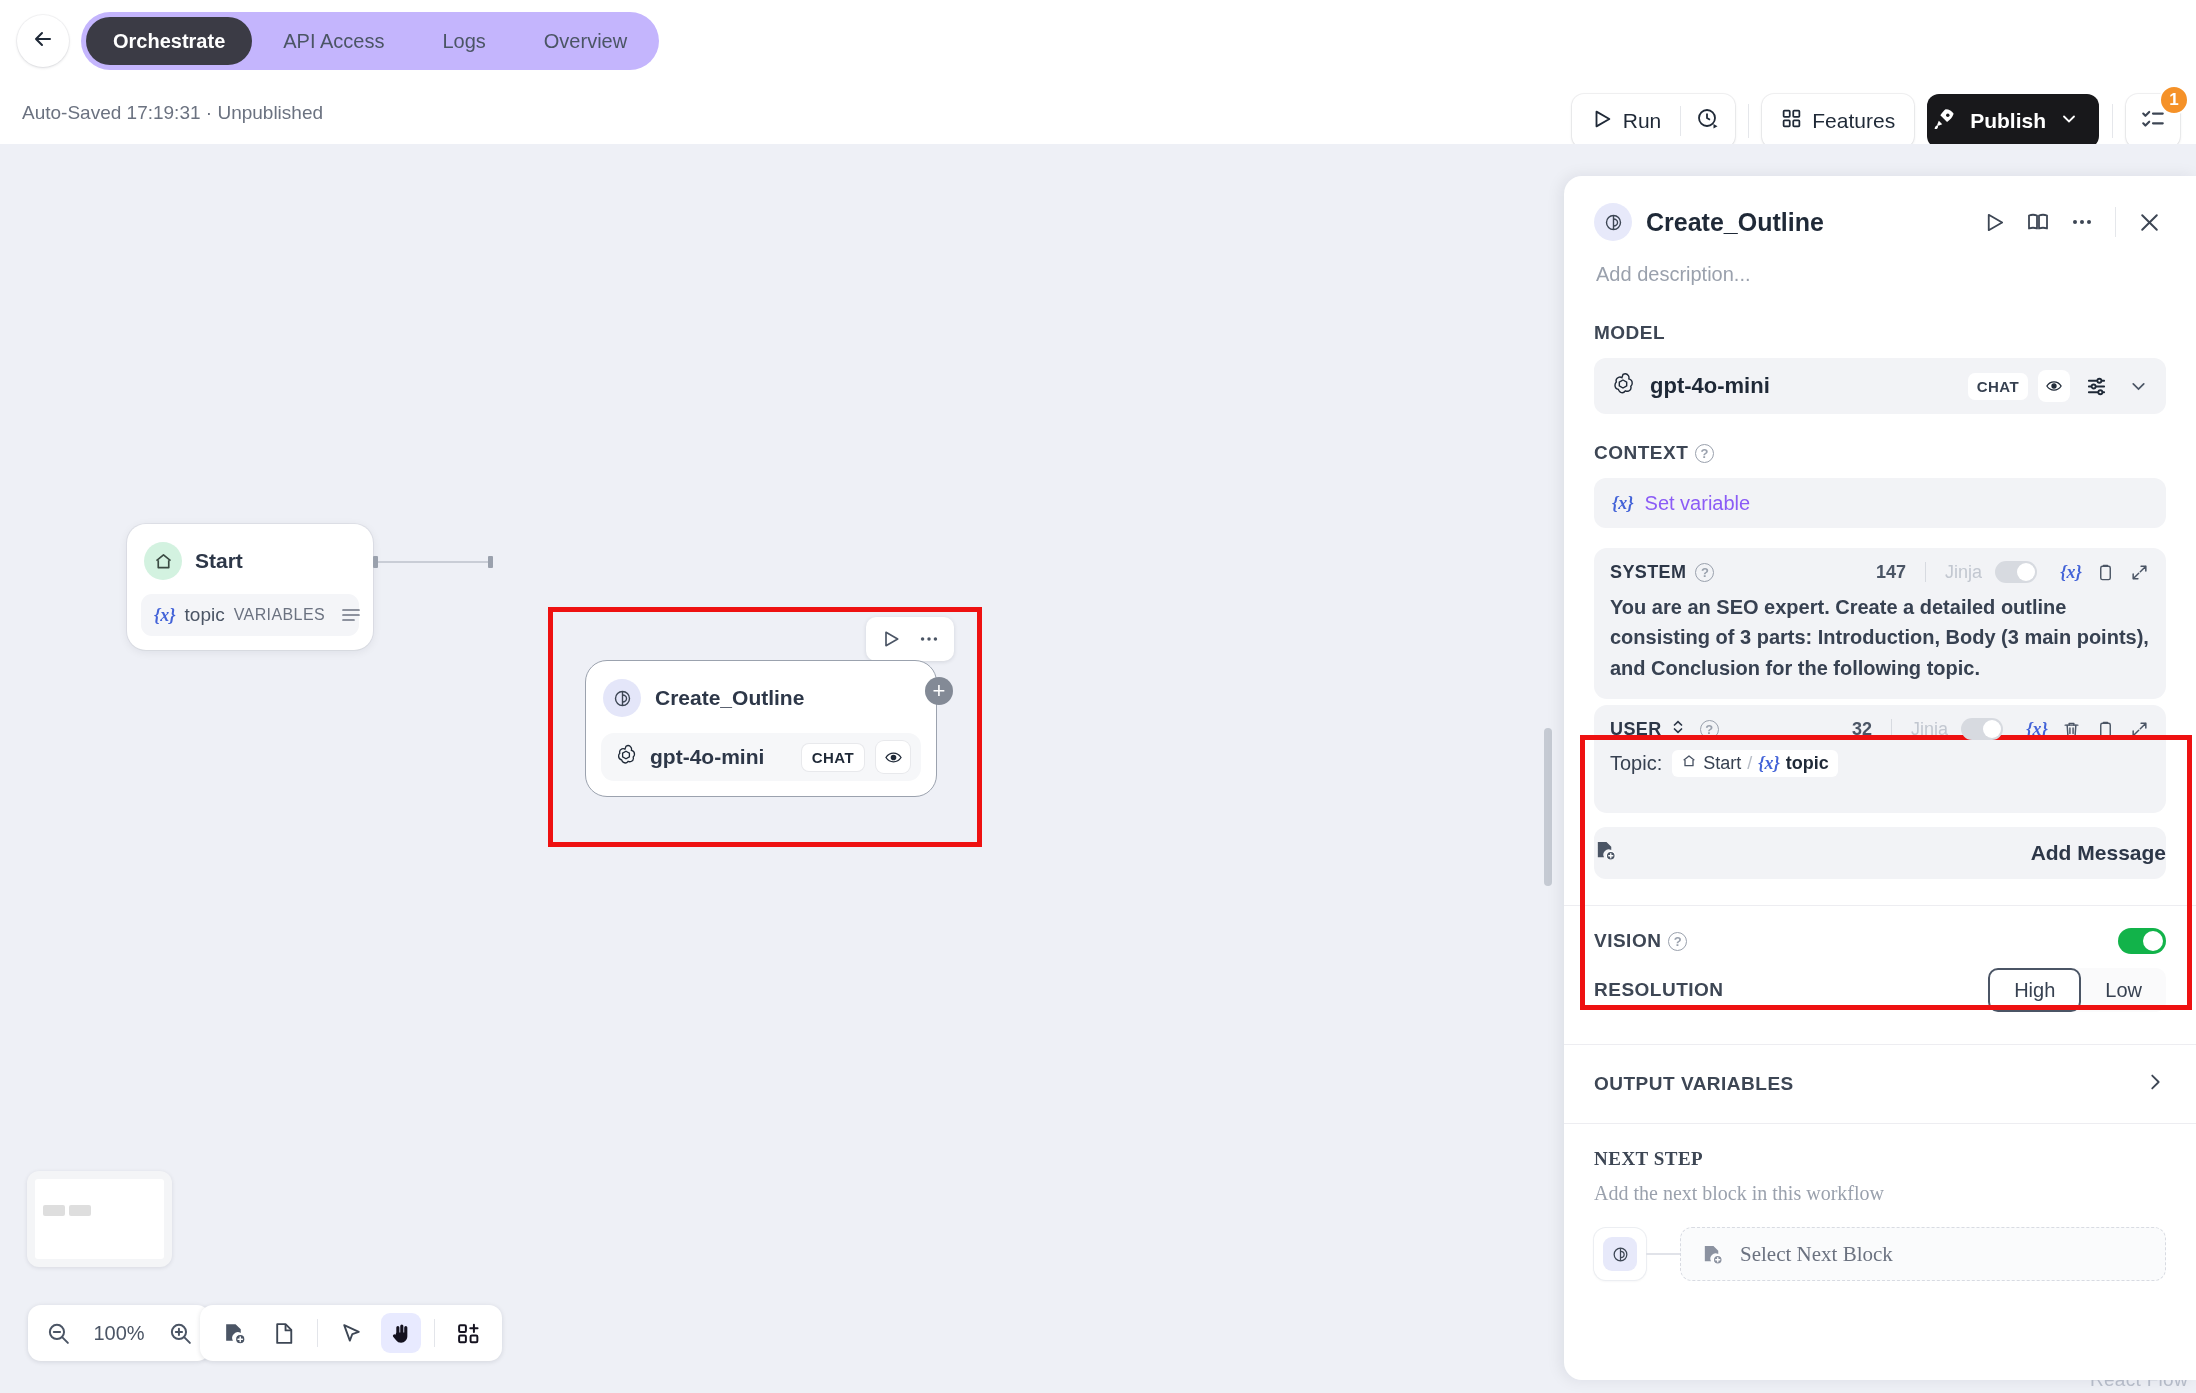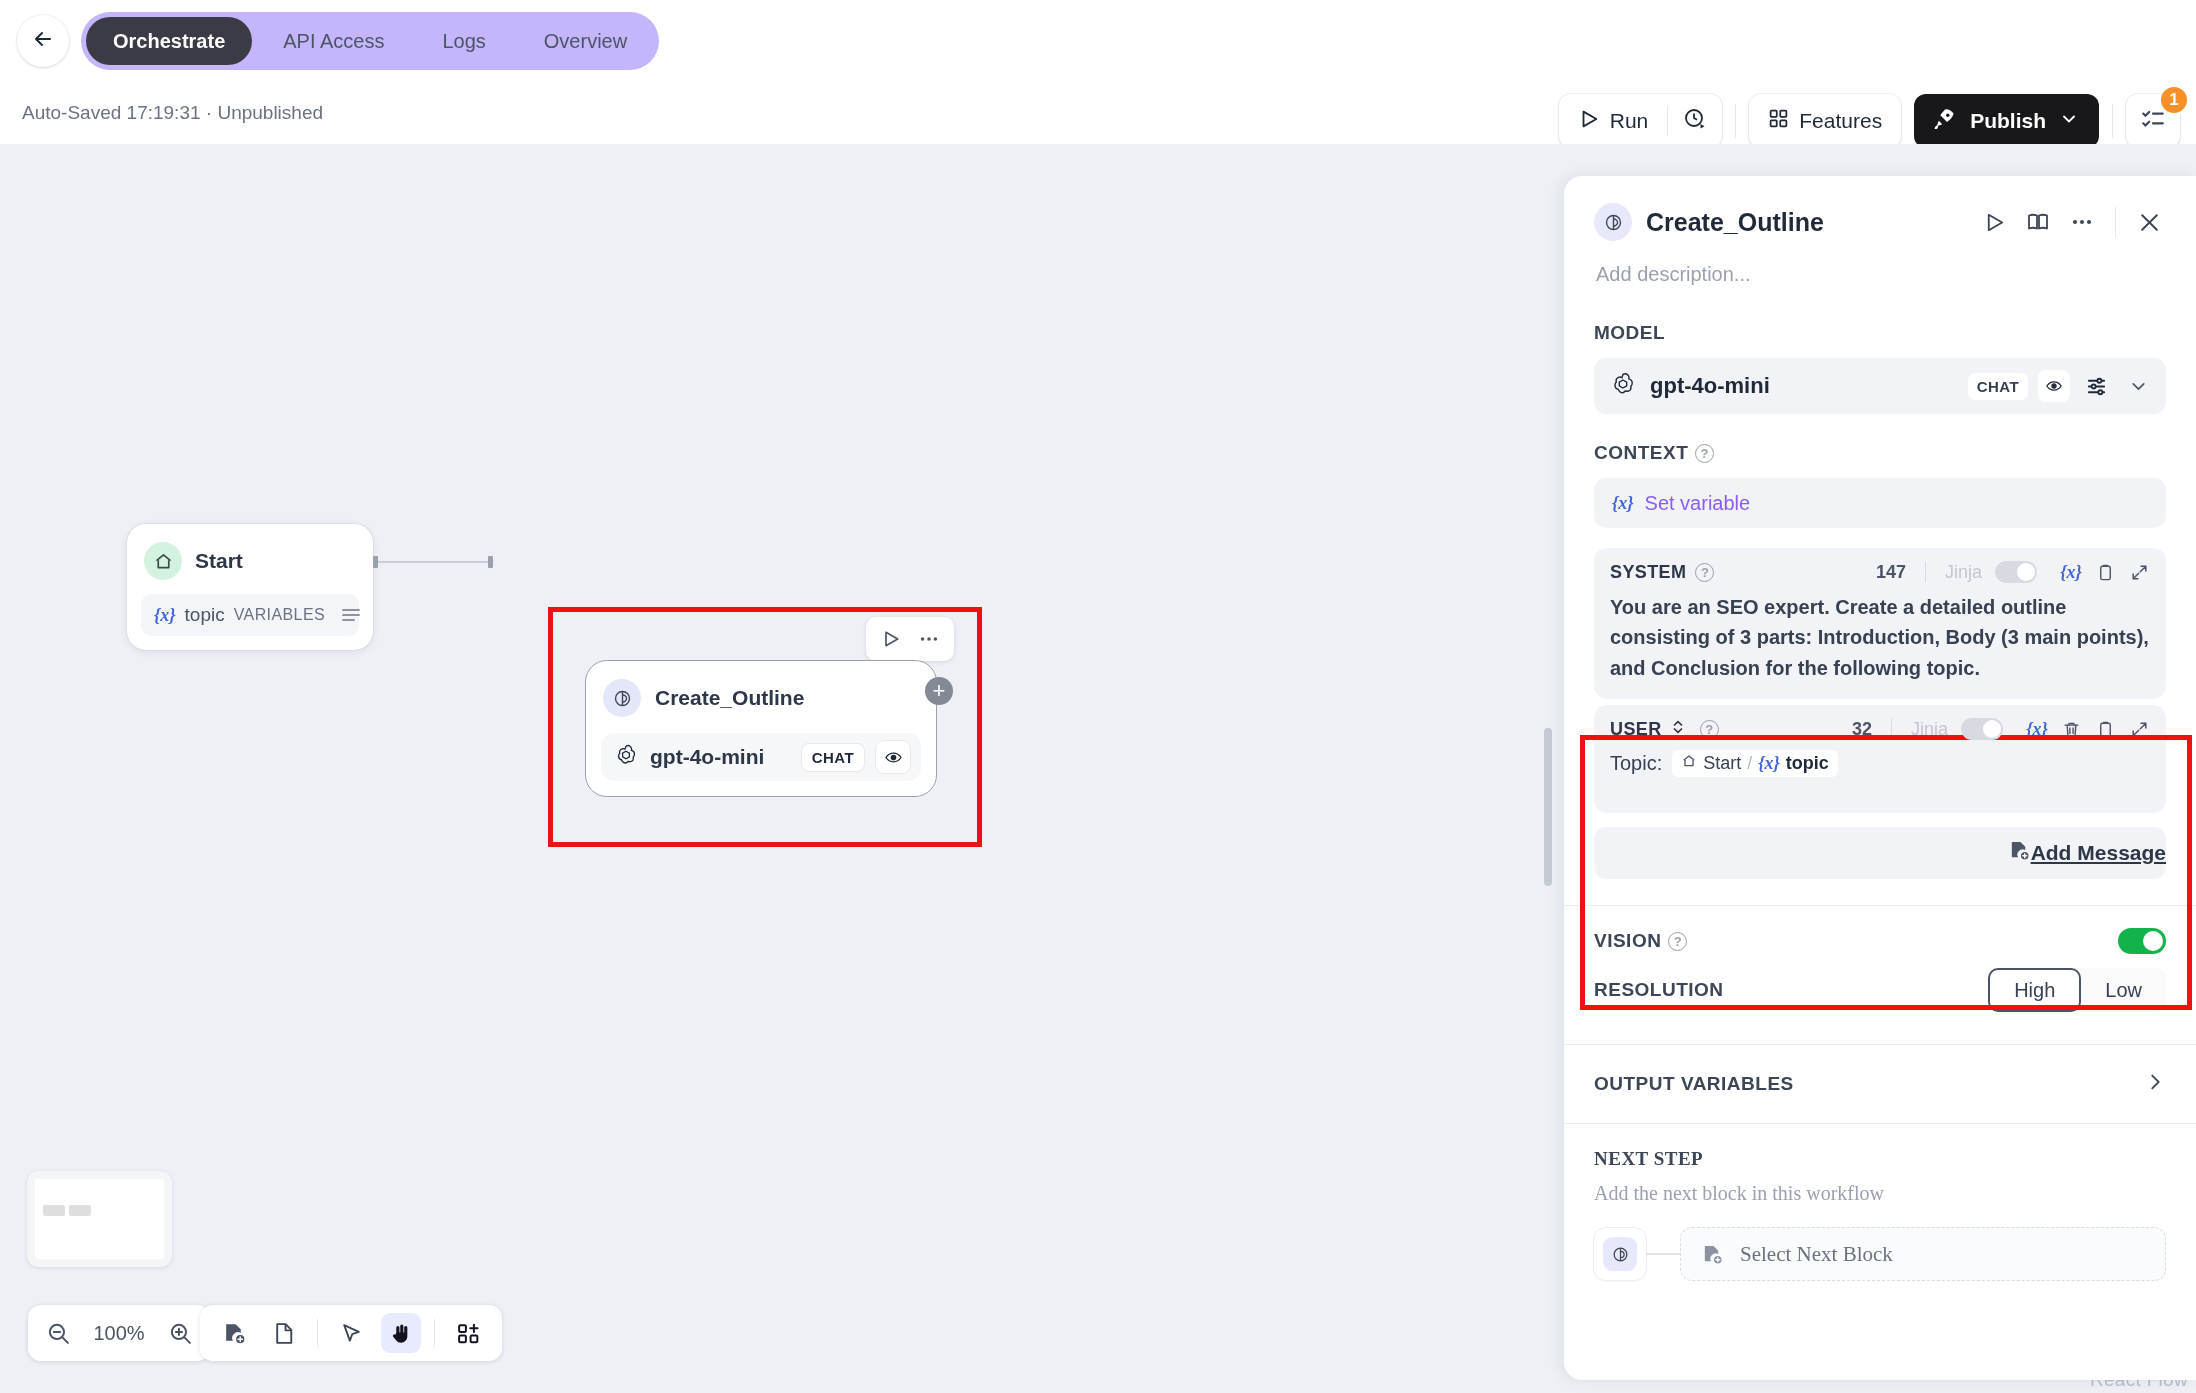--- a/index.html
+++ b/index.html
@@ -55,21 +55,21 @@
     height: 54px; display: flex; align-items: center; gap: 10px;
     padding: 0 19px; font-size: 21px; color: #1f2937; cursor: pointer;
   }
   .tb-divider { width: 1px; height: 30px; background: #e5e7eb; }
   .tb-icon-btn {
     height: 54px; width: 54px; display: flex; align-items: center;
     justify-content: center; cursor: pointer;
   }
   .publish-btn {
     height: 54px; border-radius: 12px; background: #18181b; color: #ffffff;
-    display: flex; align-items: center; gap: 13px; padding: 0 20px 0 17px;
+    display: flex; align-items: center; gap: 13px; padding: 0 20px 0 4px;
     font-size: 21px; font-weight: 600; cursor: pointer;
   }
   .sep-vert { width: 1px; height: 34px; background: #e5e7eb; }
   .badge-wrap { position: relative; }
   .badge {
     position: absolute; top: -9px; right: -9px; width: 30px; height: 30px;
     border-radius: 50%; background: #f59128; color: #fff; font-size: 17px;
     font-weight: 700; display: flex; align-items: center; justify-content: center;
     border: 2px solid #fff;
   }
@@ -261,22 +261,22 @@
   .topic-line { margin-top: 10px; font-size: 20px; color: #374151; display: flex; align-items: center; gap: 10px; }
   .var-chip {
     background: #ffffff; border-radius: 6px; padding: 3px 9px; display: inline-flex;
     align-items: center; gap: 6px; font-size: 18px; color: #374151;
   }
   .var-chip .slash { color: #b6bcc6; }
   .var-chip .vname { font-weight: 700; color: #1f2937; }
 
   .add-msg {
     margin: 14px 30px 0 30px; height: 52px; background: #f2f3f6; border-radius: 12px;
-    display: flex; align-items: center; justify-content: flex-end; 
-    font-size: 21px; font-weight: 600; color: #2d3748; cursor: pointer; text-decoration: underline;
+    display: flex; align-items: center; justify-content: space-between; 
+    font-size: 21px; font-weight: 600; color: #2d3748; cursor: pointer;
   }
 
   .hr { height: 1px; background: #ededf1; margin: 26px 0 0 0; }
 
   .vision-row {
     display: flex; align-items: center; padding: 22px 30px 0 30px;
   }
   .toggle-on {
     margin-left: auto; width: 48px; height: 26px; border-radius: 13px; background: #12b34a;
     position: relative; cursor: pointer;

